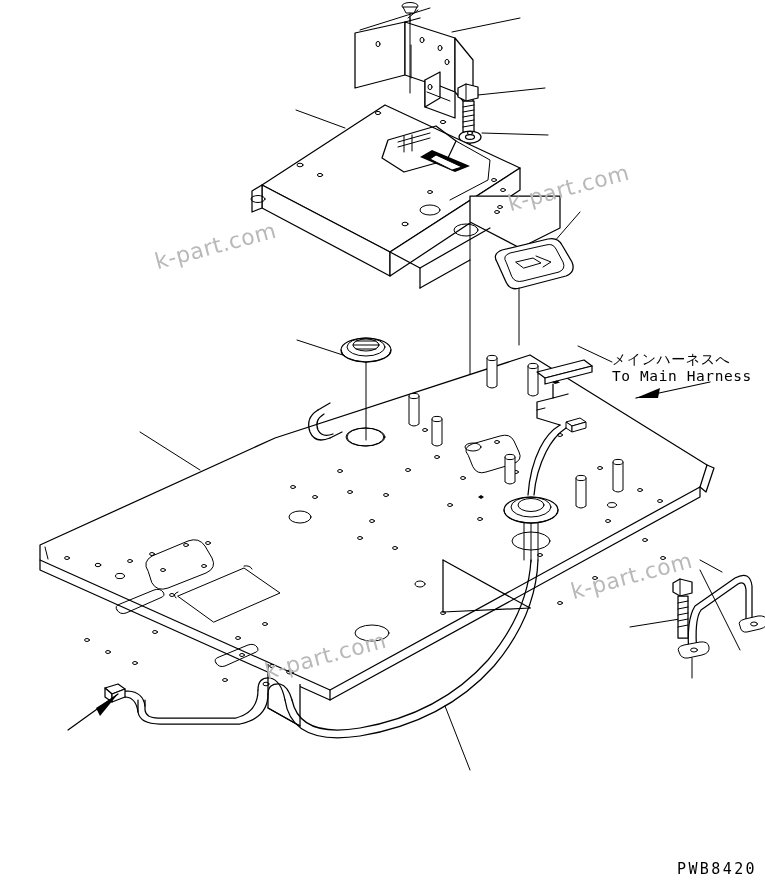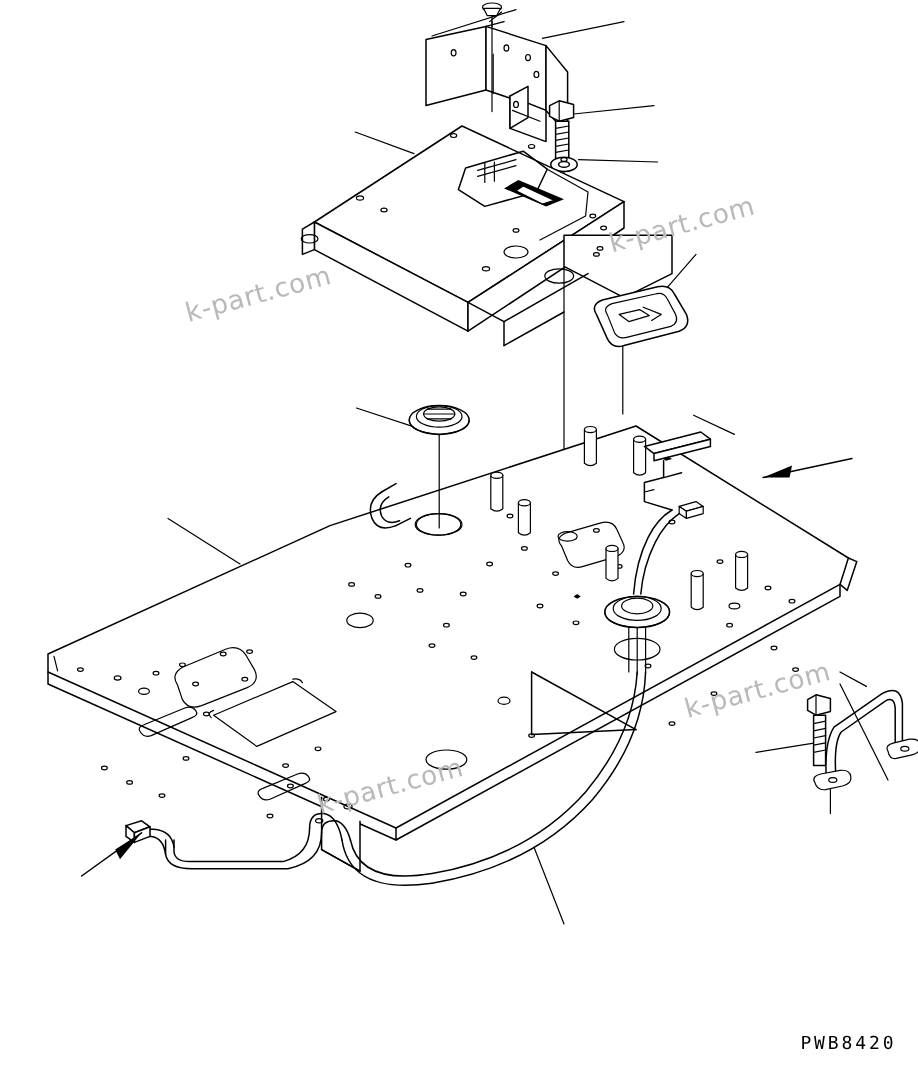--- a/index.html
+++ b/index.html
@@ -49,21 +49,21 @@
     font-family: "DejaVu Sans Mono", "Liberation Mono", monospace;
     font-size: 14.5px;
     letter-spacing: 0.6px;
   }
   #label-main-harness { left: 612px; top: 352px; }
   #label-wiper-motor  { left: 8px;   top: 730px; }
   #label-wiper-motor .label-jp { padding-left: 10px; }
 
   #part-number {
     position: absolute;
-    right: 18px;
+    right: 8px;
     bottom: 12px;
     font-family: "DejaVu Sans Mono", "Liberation Mono", monospace;
     font-size: 15px;
     letter-spacing: 2.4px;
     color: #000000;
   }
 
   .watermark {
     position: absolute;
     color: #b9b9b9;
@@ -401,17 +401,21 @@
       <path class="solid" d="M118 694 L96 708 L100 716 Z"></path>
     </g>
 
   </svg>
 
   <div class="watermark" id="wm-1">k-part.com</div>
   <div class="watermark" id="wm-2">k-part.com</div>
   <div class="watermark" id="wm-3">k-part.com</div>
   <div class="watermark" id="wm-4">k-part.com</div>
 
+  <div class="label-block" id="label-main-harness">
+    <div class="label-jp">メインハーネスへ</div>
+    <div class="label-en">To Main Harness</div>
+  </div>
 
 
   <div id="part-number">PWB8420</div>
 
 </div>
 
 </body></html>

